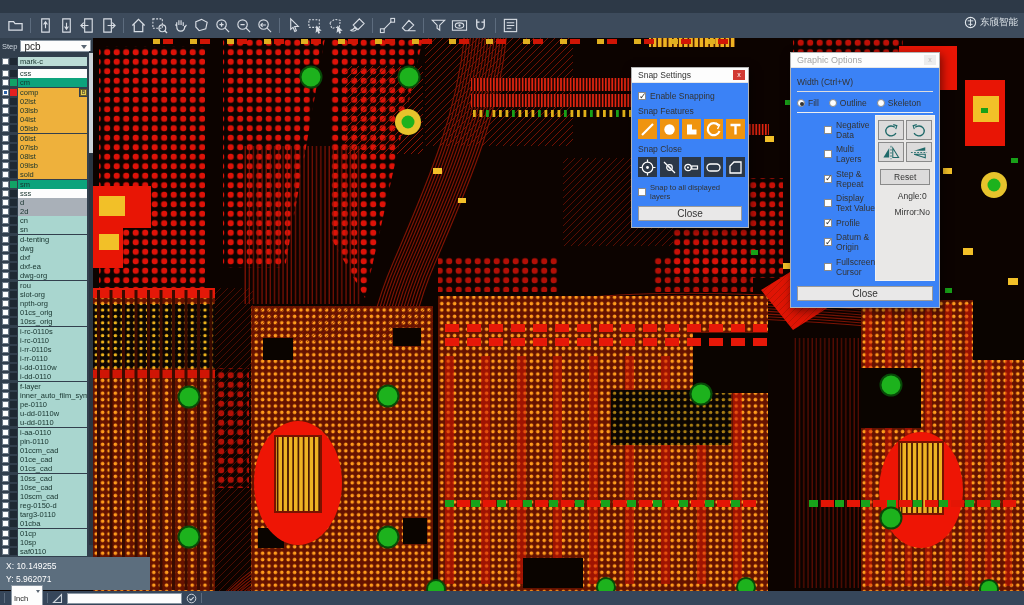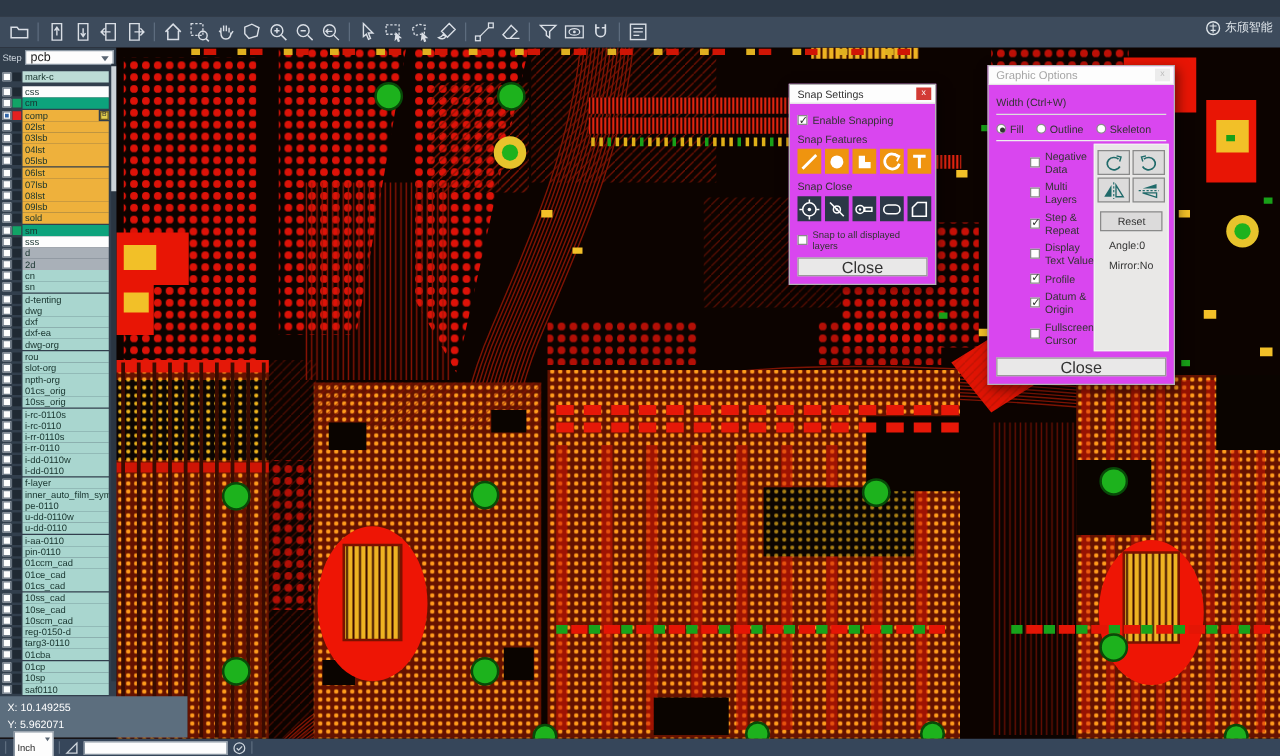--- a/index.html
+++ b/index.html
@@ -60,21 +60,21 @@
   #cmdinput { width:115px; height:11px; background:#fdfdfd; border:1px solid #8b97a3;
     font-size:7.5px; padding:0 3px; margin:0 4px; }
   .bico { width:11px; height:11px; color:#cfd6dd; }
   .bico use { stroke:currentColor; }
 
   
   #canvas { position:absolute; left:93px; top:38px; width:931px; height:553px; z-index:10; }
   #canvas svg { display:block; }
 
   
-  .dlg { position:absolute; background:#d946ef; border:1px solid #b3b3b3;
+  .dlg { position:absolute; background:#3b82f6; border:1px solid #b3b3b3;
     box-shadow:2px 3px 9px rgba(0,0,0,.5); font-size:8.5px; color:#333; z-index:40; }
   .dhead { background:#fdfdfd; height:15px; display:flex; align-items:center;
     padding:0 3px 0 6px; border-bottom:1px solid #e6e6e6; }
   .dtitle { flex:1; font-size:8.5px; }
   .xbtn { width:12px; height:10px; background:#d23b35; color:#fff; font-size:7px;
     line-height:9px; text-align:center; cursor:pointer; }
   .xbtn.ghost { background:#ececec; color:#bbb; }
   .dbody { padding:5px 6px 6px 6px; }
   .ckrow { display:flex; align-items:center; margin:3px 0; }
   .ck { width:8px; height:8px; background:#fff; border:1px solid #8a8a8a; margin-right:4px;
@@ -85,40 +85,40 @@
   .rd.on::after { content:""; position:absolute; left:2px; top:2px; width:4px; height:4px;
     border-radius:50%; background:#333; }
   .grplabel { margin:5px 0 3px 0; color:#333; }
   .sbtnrow { display:flex; }
   .sbtn { width:20px; height:20px; margin-right:3px; display:flex; align-items:center;
     justify-content:center; cursor:pointer; }
   .sbtn.feat { background:#ef940f; }
   .sbtn.mode { background:#2c3847; }
   .sbtn svg { width:19px; height:19px; }
   .closebtn { height:15px; background:#e9e8e8; border:1px solid #9a9a9a; text-align:center;
-    line-height:13px; font-size:13px; margin-top:5px; cursor:pointer; }
+    line-height:13px; font-size:10px; margin-top:5px; cursor:pointer; }
   #dlg-snap { left:631px; top:67px; width:118px; }
   #dlg-snap .small { font-size:7.6px; }
   #dlg-graphic { left:790px; top:52px; width:150px; }
   #dlg-graphic .dtitle { color:#a5a5a5; font-size:9px; }
   #widthlabel { padding:4px 0 4px 0; border-bottom:1px solid #ddd; }
   #radiorow { display:flex; align-items:center; padding:6px 0 4px 0; border-bottom:1px solid #eee; }
   #radiorow .ritem { display:flex; align-items:center; margin-right:10px; }
   #gmain { display:flex; margin-top:2px; }
   #gchecks { flex:1; }
   #gchecks .ckrow { margin:4.5px 0;padding-left:27px; }
   #gpanel { width:60px; background:#e9e8e7; border:1px solid #f2f2f2; padding:4px 3px;
     display:flex; flex-direction:column; align-items:center; }
   #gbtns { display:grid; grid-template-columns:26px 26px; grid-gap:2px; }
   .gbtn { width:26px; height:20px; background:#dcdbdb; border:1px solid #8a8a8a;
     display:flex; align-items:center; justify-content:center; cursor:pointer; }
   .gbtn svg { width:24px; height:17px; }
   #resetbtn { width:50px; height:16px; background:#dcdbdb; border:1px solid #8a8a8a;
     text-align:center; line-height:14px; margin-top:7px; cursor:pointer; }
-  #angletxt, #mirrortxt { margin-top:6px; width:100%; text-align:left; padding-left:2px;margin-left:12px; }
+  #angletxt, #mirrortxt { margin-top:6px; width:100%; text-align:center; padding-left:2px;margin-left:12px; }
   #symdefs { position:absolute; width:0; height:0; overflow:hidden; }
 </style>
 </head>
 <body>
 
 <svg id="symdefs" xmlns="http://www.w3.org/2000/svg">
   <defs>
     <symbol id="i-open" viewBox="0 0 18 18">
         <path d="M2 14 V5 h5 l1.5 2 H16 v7 z" fill="none" stroke-width="1.3"></path>
       </symbol>

